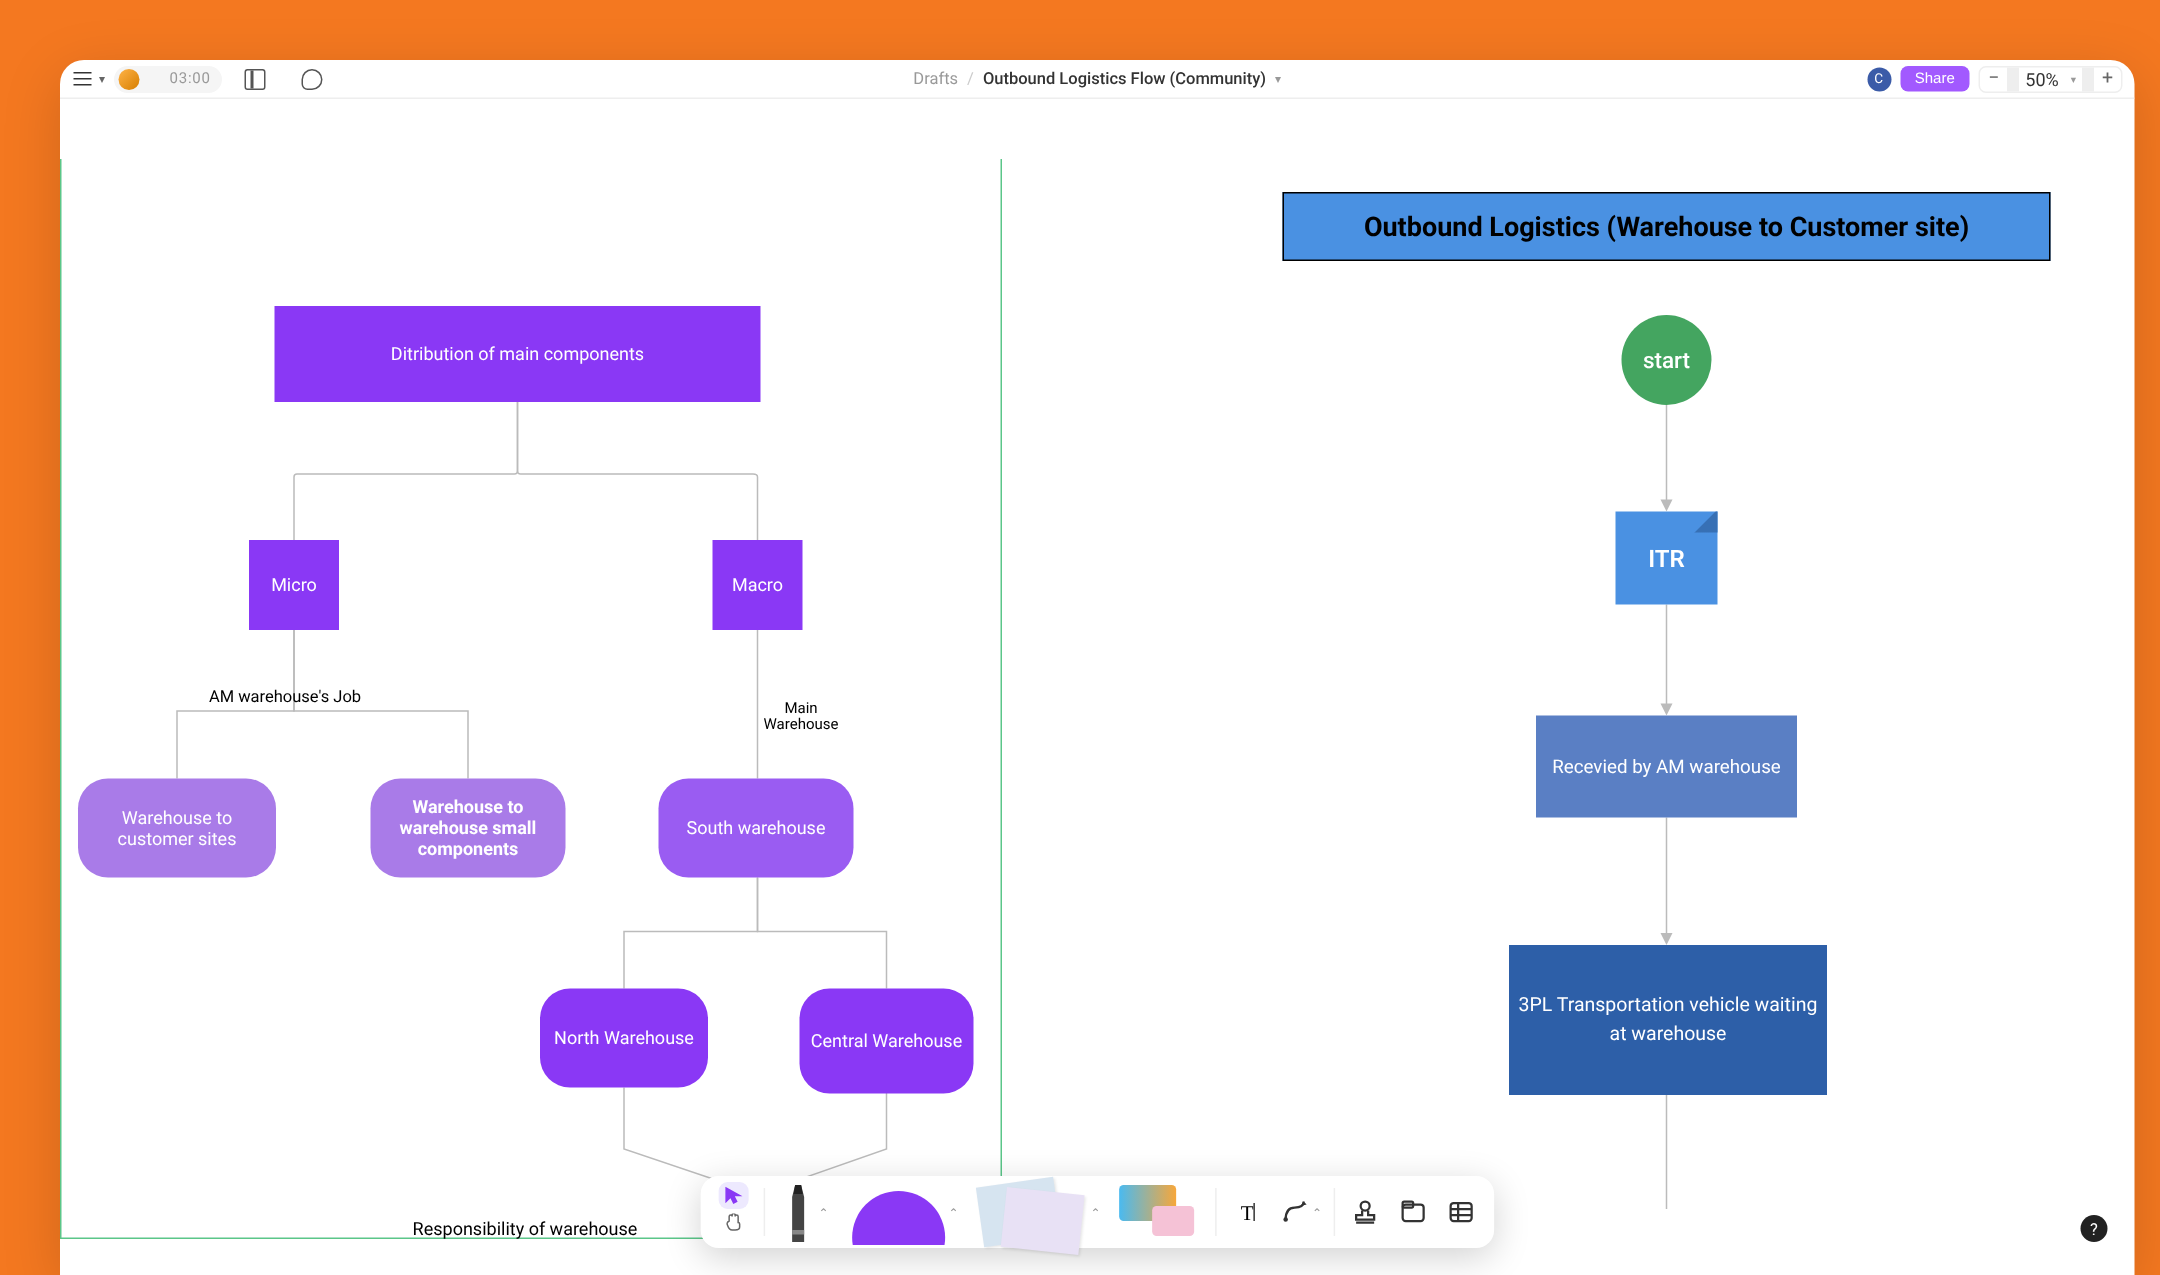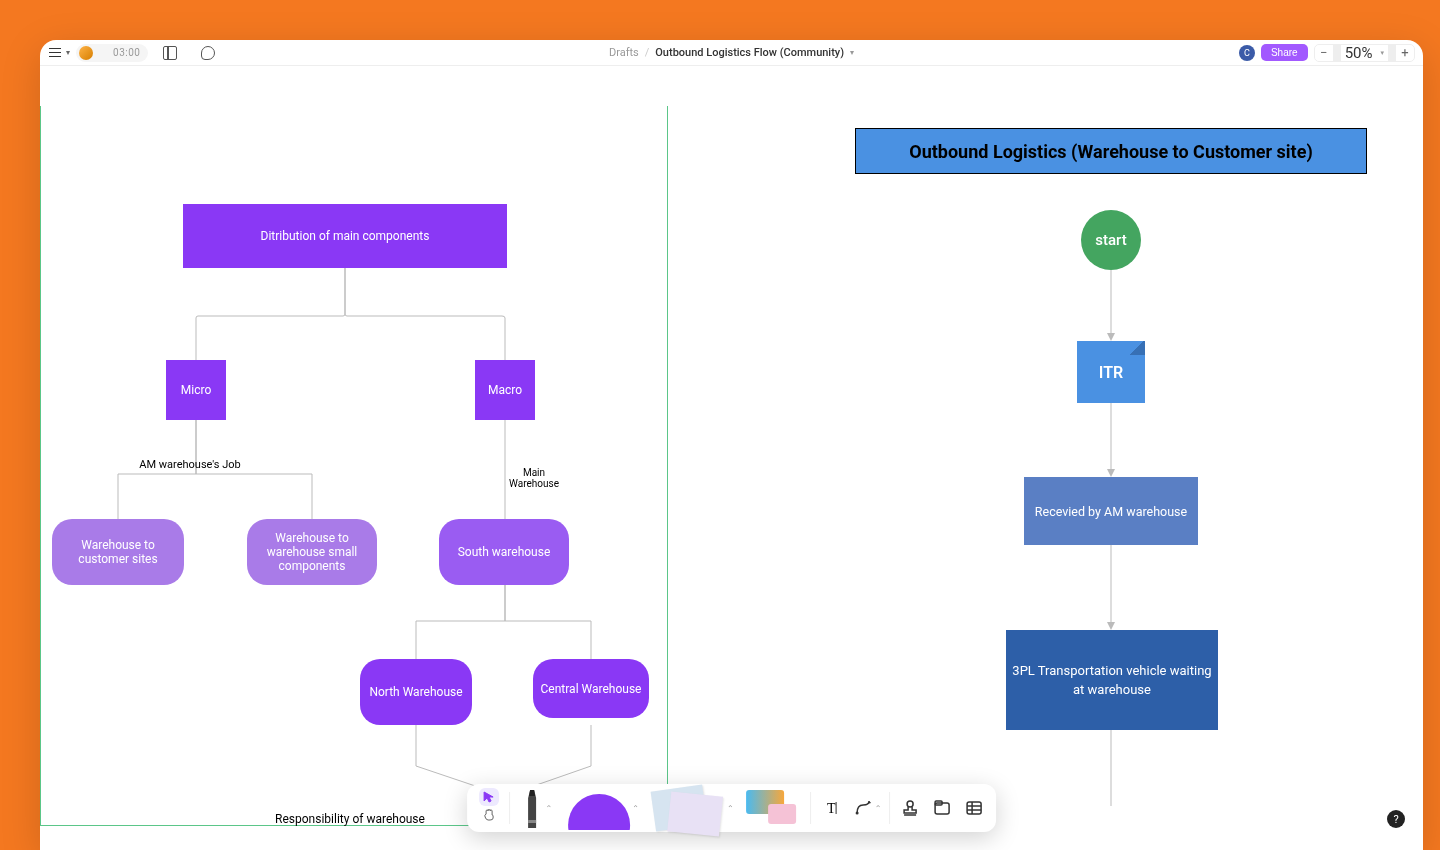--- a/index.html
+++ b/index.html
@@ -51,21 +51,21 @@
 }
 .breadcrumb-parent { color: #999; }
 .breadcrumb-sep { color: #ccc; }
 .breadcrumb-title { color: #333; font-weight: 500; }
 .breadcrumb-caret { font-size: 8px; color: #999; }
 
 .topbar-right { margin-left: auto; display: flex; align-items: center; gap: 6px; }
 .user-badge { width: 16px; height: 16px; border-radius: 50%; background: #3b5ba8; color: #fff; font-size: 9px; display: flex; align-items:center; justify-content:center; }
 .share-btn { background: #a259ff; color: #fff; border: none; border-radius: 5px; padding: 3px 10px; font-size: 10px; font-weight: 500; cursor: pointer; }
 .zoom-minus, .zoom-plus { width: 18px; text-align: center; color: #666; font-size: 13px; cursor: pointer; }
-.zoom-val { font-size: 15px; color: #333; padding: 0 2px; text-align: center; }
+.zoom-val { font-size: 12px; color: #333; padding: 0 2px; text-align: center; }
 .zoom-caret { font-size: 7px; color: #999; }
 .zoom-group { display:flex; align-items:center; border:1px solid #eee; border-radius:5px; height:18px; }
 .zoom-group > * { padding: 0 4px; }
 .zoom-sep { width:1px; background:#eee; align-self:stretch; }
 
 
 .canvas { position: absolute; top: 26px; left:0; right:0; bottom:0; overflow: hidden; }
 .section { position: absolute; }
 .section-left { top: 40px; left: 0; width: 628px; height: 720px; border: 1px solid #5bc689; border-top: none; }
 
@@ -80,24 +80,24 @@
 
 .node { position: absolute; display: flex; align-items: center; justify-content: center; text-align: center; color: #fff; font-size: 12px; padding: 6px; }
 .n-root { top: 138px; left: 143px; width: 324px; height: 64px; background: #8a38f5; }
 .n-micro { top: 294px; left: 126px; width: 60px; height: 60px; background: #8a38f5; }
 .n-macro { top: 294px; left: 435px; width: 60px; height: 60px; background: #8a38f5; }
 .lbl { position:absolute; font-size:11px; color:#000; text-align:center; }
 .lbl-am { top: 392px; left: 90px; width: 120px; }
 .lbl-main { top: 401px; left: 435px; width: 60px; font-size:10px;margin-left:29px; }
 .pill { border-radius: 20px; }
 .n-w2c { top: 453px; left: 12px; width: 132px; height: 66px; background: #a97be8; }
-.n-w2w { top: 453px; left: 207px; width: 130px; height: 66px; background: #a97be8; }
+.n-w2w { top: 453px; left: 207px; width: 130px; height: 66px; background: #a97be8; font-weight: bold; }
 .n-south { top: 453px; left: 399px; width: 130px; height: 66px; background: #9a5cf2; }
 .n-north { top: 593px; left: 320px; width: 112px; height: 66px; background: #8a38f5; }
-.n-central { top: 593px; left: 493px; width: 116px; height: 59px; background: #8a38f5; }
+.n-central { top: 593px; left: 493px; width: 116px; height: 70px; background: #8a38f5; }
 .lbl-resp { top: 746px; left: 220px; width: 180px; font-size:12px; color:#000; }
 
 
 .n-start { top: 144px; left: 1041px; width: 60px; height: 60px; background: #44a560; border-radius: 50%; font-size: 15px; font-weight: 500; }
 .n-itr { top: 275px; left: 1037px; width: 68px; height: 62px; background: #4a91e2; font-size: 16px; font-weight: 600; }
 .n-itr::before { content:''; position:absolute; top:0; right:0; width:16px; height:14px; background: linear-gradient(135deg, transparent 48%, #3770b5 50%); }
 .n-recv { top: 411px; left: 984px; width: 174px; height: 68px; background: #5a7fc4; font-size: 12.5px; }
 .n-3pl { top: 564px; left: 966px; width: 212px; height: 100px; background: #2d5fa8; font-size: 13px; line-height:1.5; }
 
 

